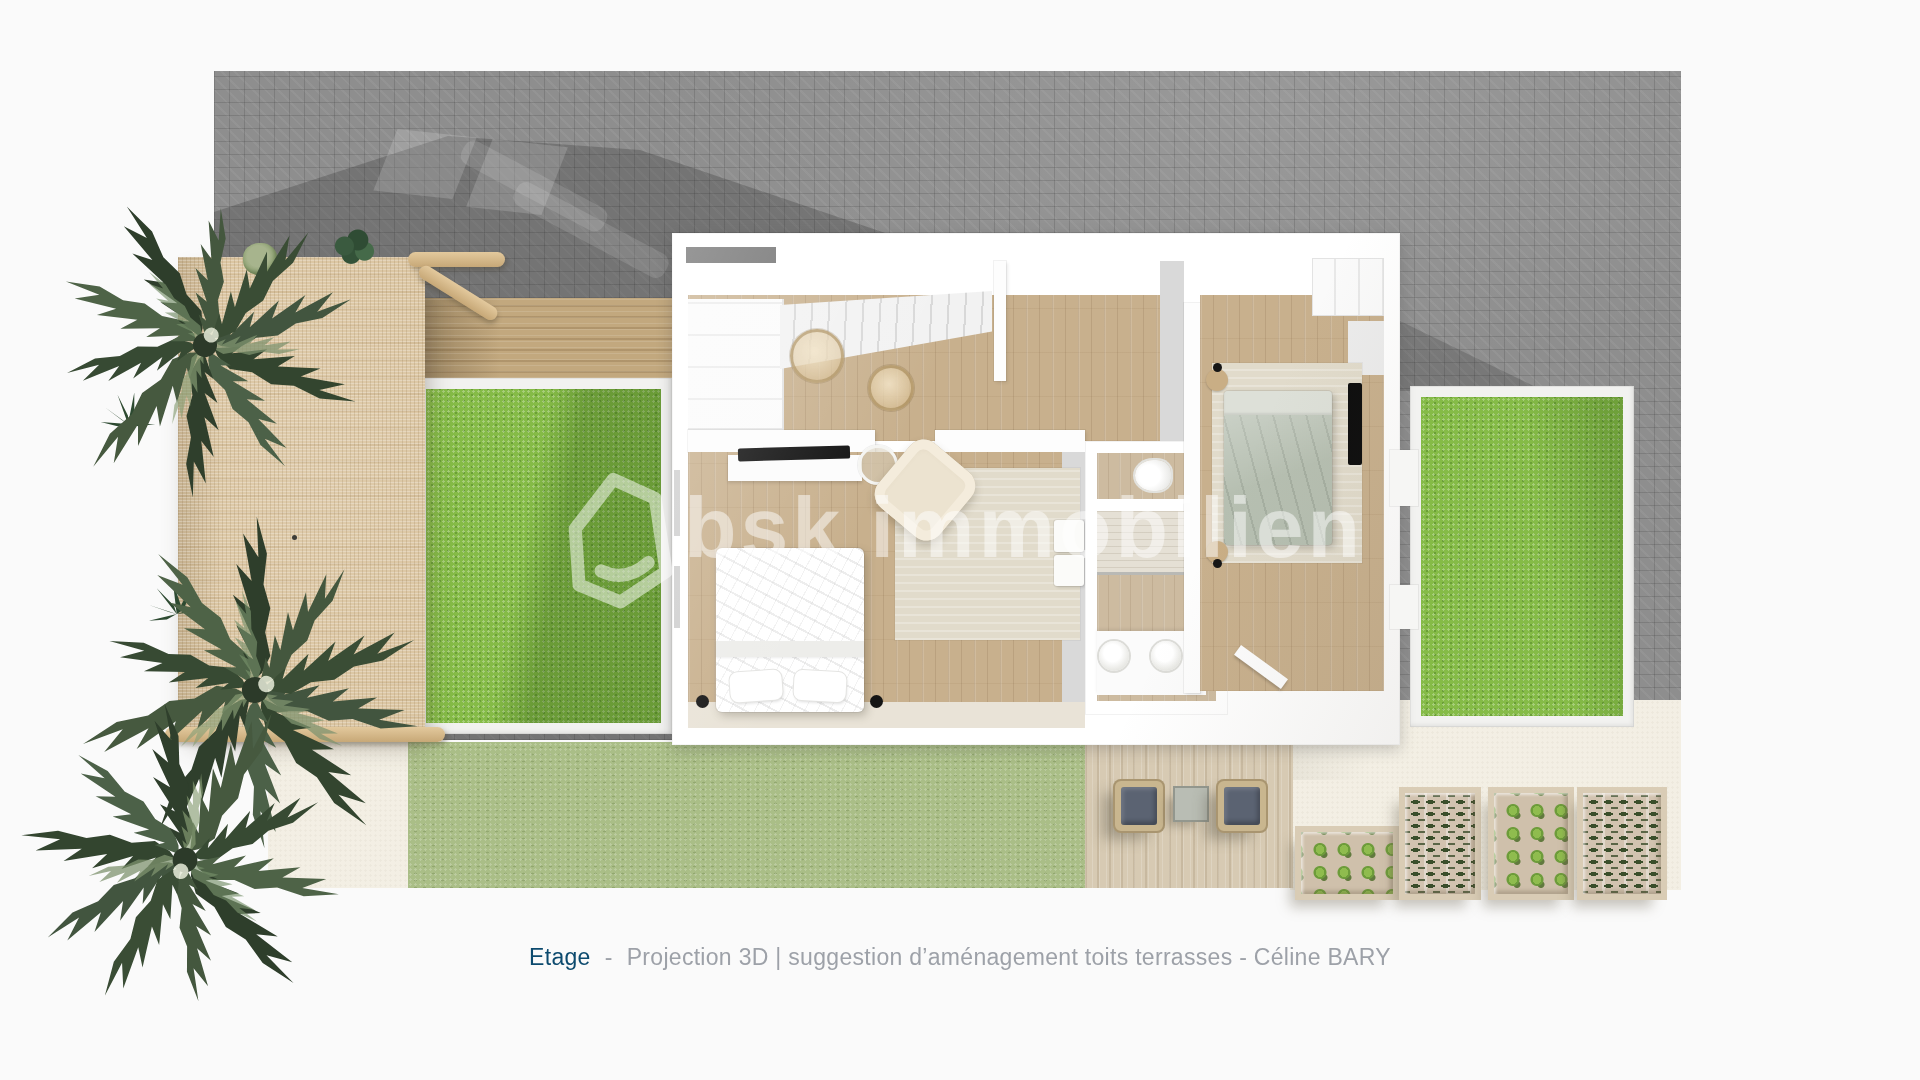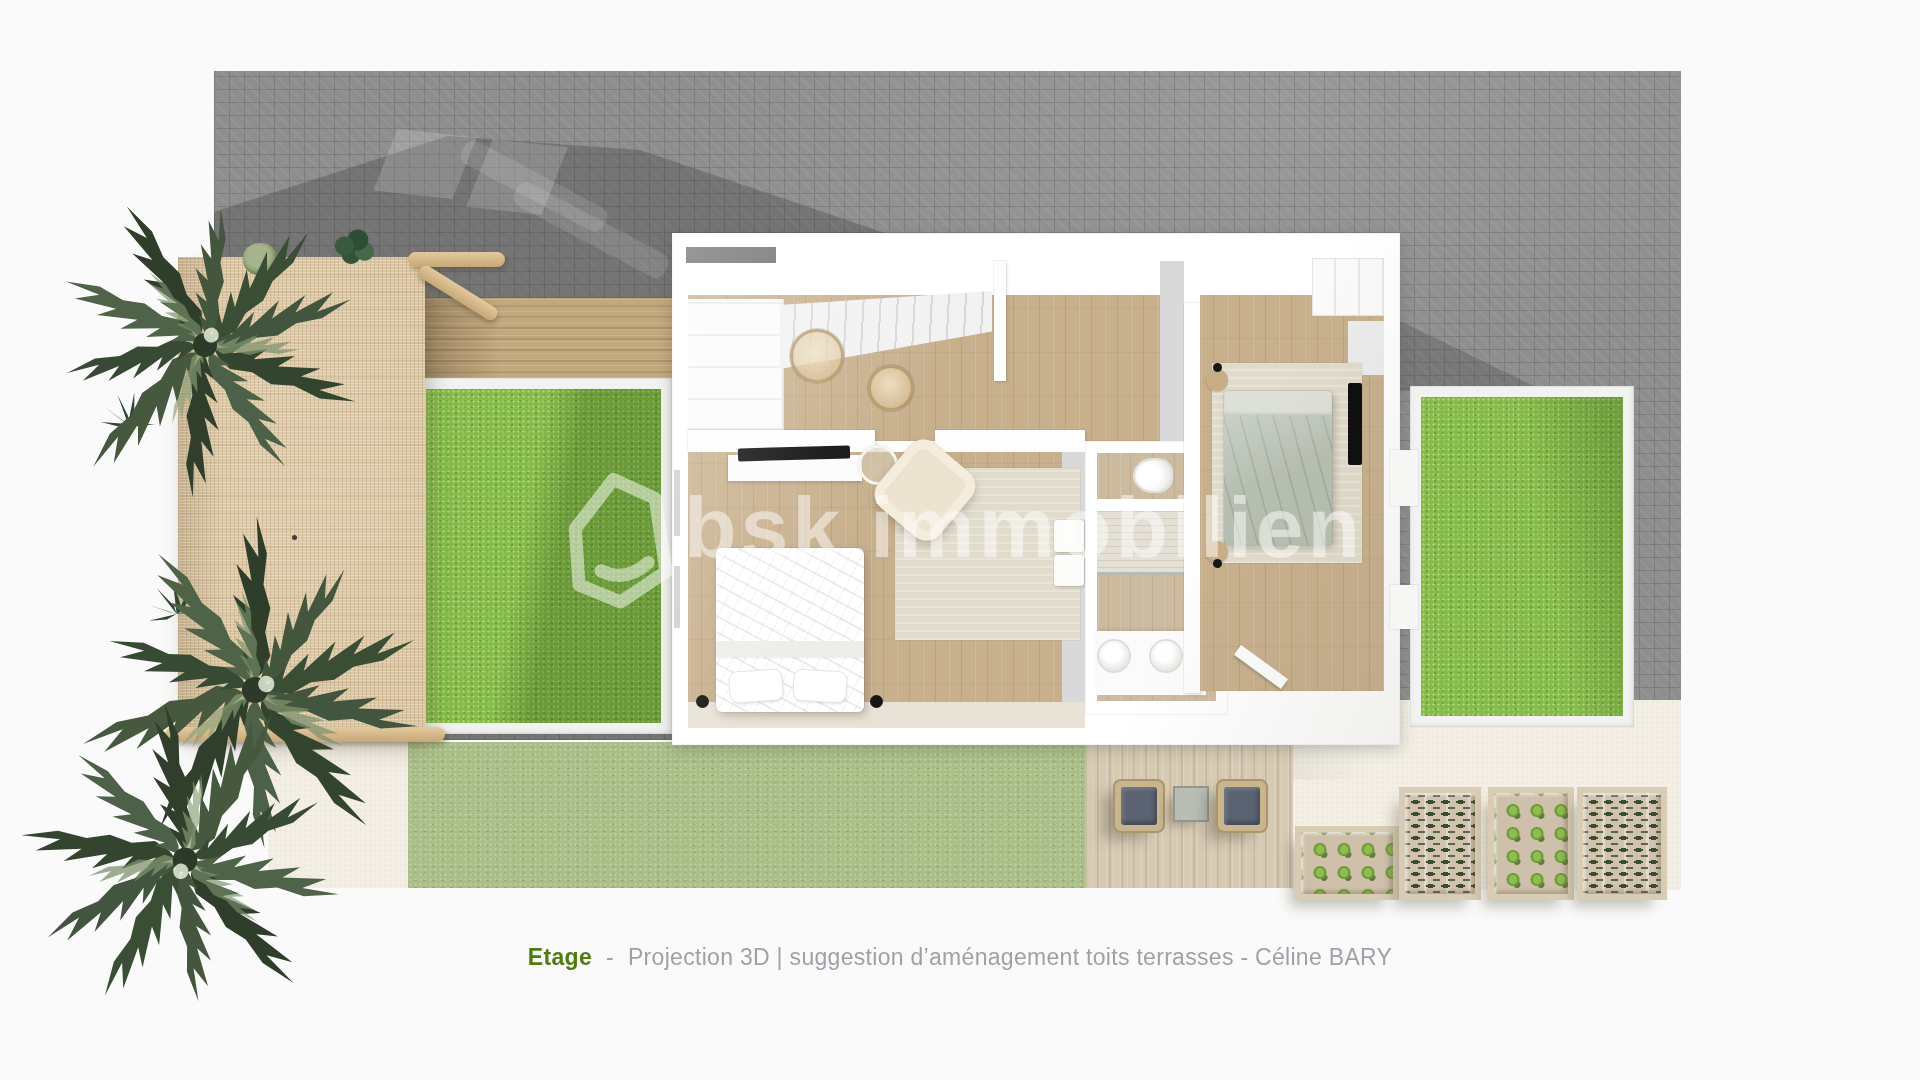--- a/index.html
+++ b/index.html
@@ -88,21 +88,21 @@
       background-size:15px 12px,15px 12px,100% 100%;background-position:3px 3px,9px 9px,0 0;}
 
   
   .armchair{background:#c9b68f;border-radius:8px;box-shadow:inset 0 0 0 2px rgba(110,90,55,.35), -14px 10px 14px -4px rgba(100,95,80,.45);}
   .armchair .cushion{position:absolute;left:8px;top:8px;right:8px;bottom:8px;background:#5b6372;border-radius:3px;box-shadow:inset 2px 2px 4px rgba(255,255,255,.18), inset -2px -3px 5px rgba(0,0,0,.3);}
   .side-square{background:#b9bdb4;box-shadow:inset 0 0 0 2px rgba(90,95,85,.4), -10px 8px 10px -4px rgba(100,95,80,.4);}
 
   
   .watermark-text{color:rgba(255,255,255,.42);font-size:86px;font-weight:700;letter-spacing:4px;white-space:nowrap;text-shadow:0 0 1px rgba(255,255,255,.15);}
   .caption{width:100%;text-align:center;font-size:23px;color:#9da1a8;letter-spacing:.3px;}
-  .caption .cap-label{font-weight:700;color:#4d7c0f;}
+  .caption .cap-label{font-weight:400;color:#0c4a6e;}
   .caption .cap-sep{margin:0 14px;color:#9da1a8;}
 
   .bush{background-image:
       radial-gradient(circle at 30% 45%, #3a5a3f 0 9px, transparent 10px),
       radial-gradient(circle at 58% 30%, #2f4c34 0 10px, transparent 11px),
       radial-gradient(circle at 72% 58%, #456a49 0 9px, transparent 10px),
       radial-gradient(circle at 44% 66%, #335238 0 9px, transparent 10px);}
   .cactus{background:radial-gradient(circle at 45% 42%, #a7b48d 0 40%, #8fa473 70%, #7e9465);border-radius:46%;box-shadow:inset -2px -3px 4px rgba(60,80,40,.5);}
 </style>
 </head>

